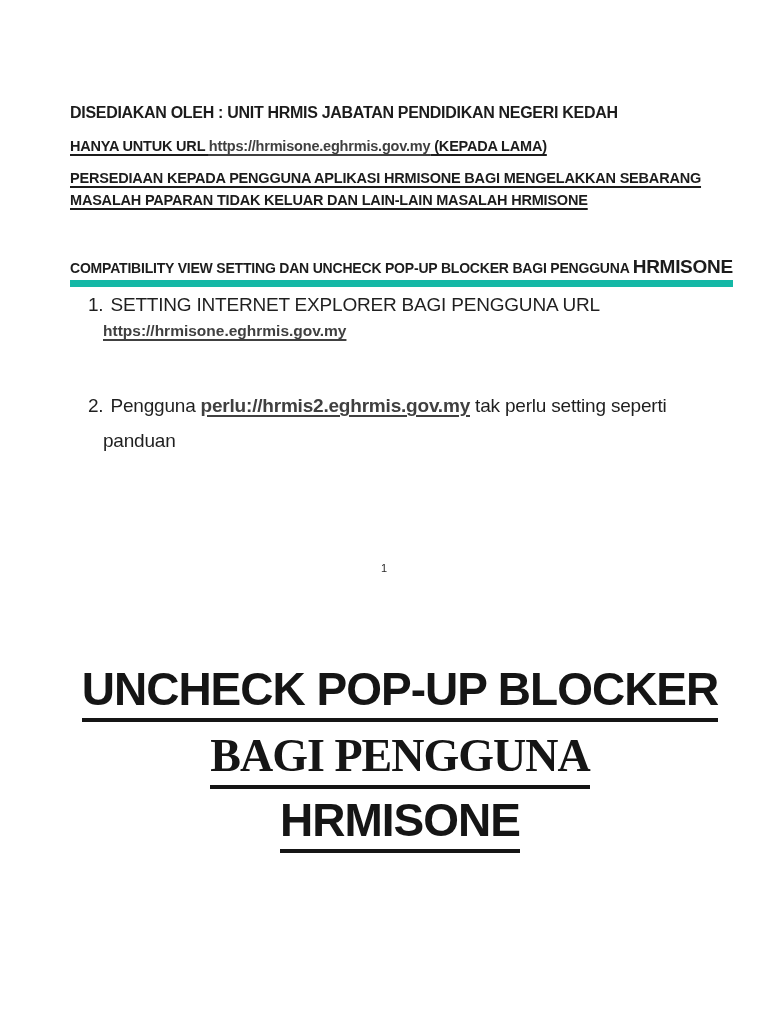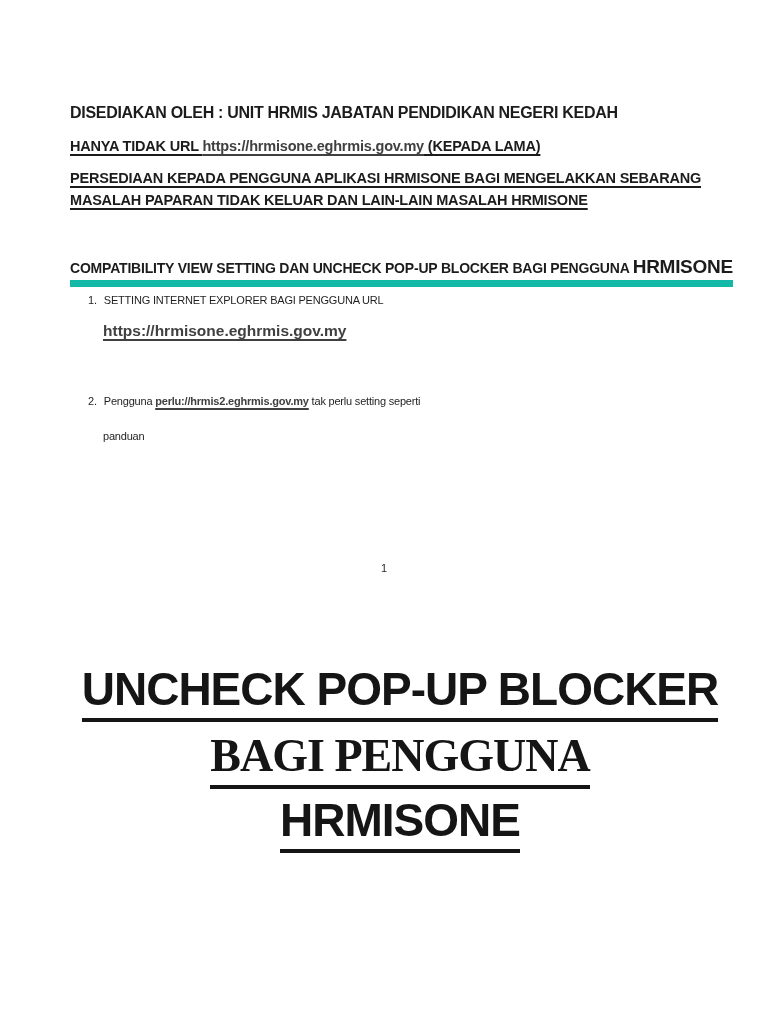--- a/index.html
+++ b/index.html
@@ -34,21 +34,21 @@
   .hanya     { top: 106px; left: 70px; }
   .persed    { top: 138px; left: 70px; }
   .masalah   { top: 160px; left: 70px; }
   .compat {
     top: 224px; left: 70px;
     font-size: 14px; font-weight: bold; letter-spacing: -0.2px;
     border-bottom: 7px solid #14b8a6; padding-bottom: 2px;
   }
   .compat .emph { font-size: 19px; letter-spacing: -0.3px; }
 
-  .list-line { font-size: 11px; font-weight: 400; color: #1f1f1f; letter-spacing: -0.2px; }
+  .list-line { font-size: 19px; font-weight: 400; color: #1f1f1f; letter-spacing: -0.2px; }
   .item1     { top: 262px; left: 88px; }
   .link-line { top: 290px; left: 103px; }
   .item2     { top: 363px; left: 88px; }
   .panduan   { top: 398px; left: 103px; }
   .num { margin-right: 7px; }
 
   a.doclink, span.doclink {
     color: #404040;
     font-weight: 600;
     text-decoration: underline;
@@ -83,21 +83,21 @@
   }
 </style>
 </head>
 <body>
 
 <section>
 
   <div class="abs h-main">DISEDIAKAN OLEH : UNIT HRMIS JABATAN PENDIDIKAN NEGERI KEDAH</div>
 
   <div class="abs hanya h-sub">
-    <span class="u">HANYA TIDAK URL </span><a class="doclink">https://hrmisone.eghrmis.gov.my</a><span class="u"> (KEPADA LAMA)</span>
+    <span class="u">HANYA UNTUK URL </span><a class="doclink">https://hrmisone.eghrmis.gov.my</a><span class="u"> (KEPADA LAMA)</span>
   </div>
 
   <div class="abs persed h-sub u">PERSEDIAAN KEPADA PENGGUNA APLIKASI HRMISONE BAGI MENGELAKKAN SEBARANG</div>
 
   <div class="abs masalah h-sub u">MASALAH PAPARAN TIDAK KELUAR DAN LAIN-LAIN MASALAH HRMISONE</div>
 
   <div class="abs compat">
     <span>COMPATIBILITY VIEW SETTING DAN UNCHECK POP-UP BLOCKER BAGI PENGGUNA </span><span class="emph">HRMISONE</span>
   </div>
 

